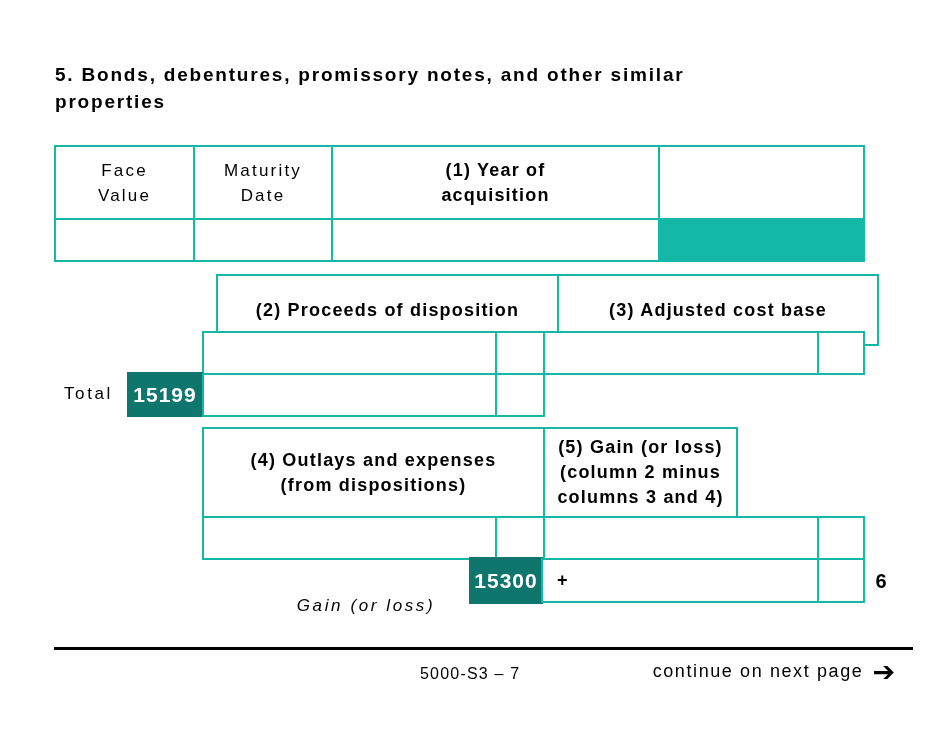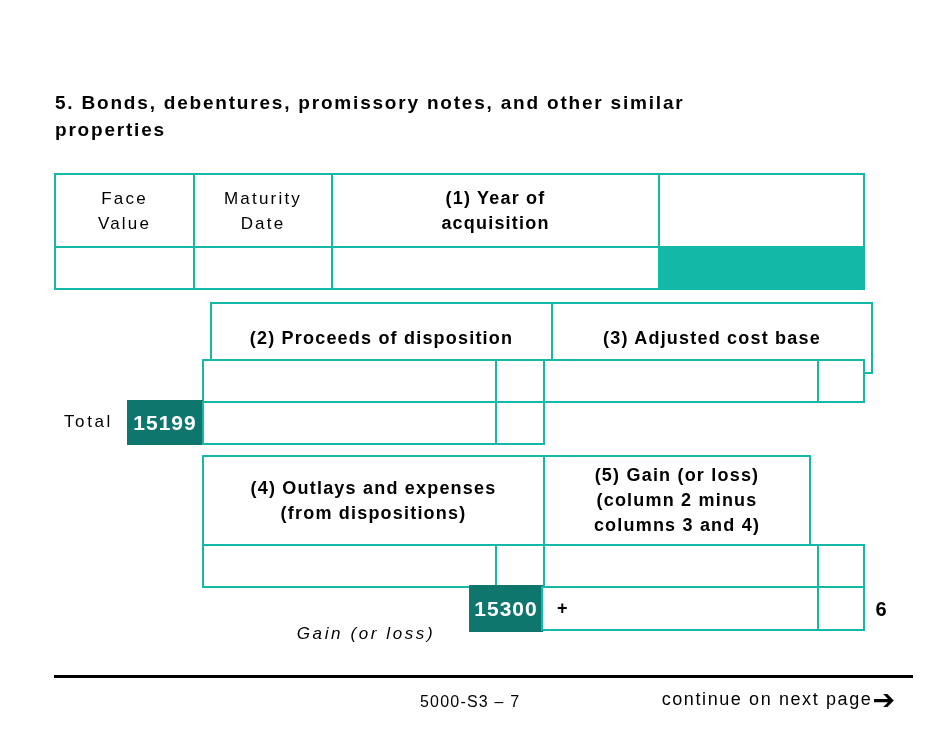--- a/index.html
+++ b/index.html
@@ -2,65 +2,65 @@
 <html><head>
 <meta charset="utf-8">
 <style>
   * { margin: 0; padding: 0; box-sizing: border-box; }
   html, body { background: #ffffff; }
   body {
     width: 950px; height: 733px; position: relative; overflow: hidden;
     font-family: "Liberation Sans", "DejaVu Sans", sans-serif;
     color: #000;
   }
-  .abs { position: absolute; margin-top: 28px; }
+  .abs { position: absolute; }
 
   .page-title {
     left: 55px; top: 61px; width: 790px;
     font-size: 19px; font-weight: bold; letter-spacing: 1.8px;
     line-height: 27px; white-space: pre-line;
   }
 
   
   .grid {
     display: grid; background: #14b8a6; padding: 2px; gap: 2px;
   }
   .cell {
     background: #fff; display: flex; align-items: center; justify-content: center;
     text-align: center; white-space: pre-line;
   }
   .hdr   { font-size: 17px; letter-spacing: 2.2px; line-height: 25px; }
   .hdr-b { font-size: 18px; font-weight: bold; letter-spacing: 1.2px; line-height: 25px; }
 
   .t1 { left: 54px;  top: 145px; width: 811px; grid-template-columns: 137px 136px 325px 1fr; grid-template-rows: 71px 40px; }
-  .tA { left: 210px; top: 274px; width: 663px; height: 72px;  grid-template-columns: 339px 1fr; }
+  .tA { left: 216px; top: 274px; width: 663px; height: 72px;  grid-template-columns: 339px 1fr; }
   .tB { left: 202px; top: 331px; width: 663px; height: 44px;  grid-template-columns: 291px 46px 272px 1fr; }
   .tC { left: 202px; top: 373px; width: 343px; height: 44px;  grid-template-columns: 291px 1fr; }
-  .tD { left: 202px; top: 427px; width: 609px; height: 91px;  grid-template-columns: 339px 1fr; }
+  .tD { left: 202px; top: 427px; width: 536px; height: 91px;  grid-template-columns: 339px 1fr; }
   .tE { left: 202px; top: 516px; width: 663px; height: 44px;  grid-template-columns: 291px 46px 272px 1fr; }
   .tF { left: 541px; top: 558px; width: 324px; height: 45px;  grid-template-columns: 274px 1fr; }
 
   .side-label {
     font-size: 17px; letter-spacing: 2.6px;
   }
   .code-box {
     background: #0f766e; color: #fff; display: flex; align-items: center; justify-content: center;
     font-weight: bold; font-size: 21px; letter-spacing: 1px;
   }
   .code-15199 { left: 127px; top: 372px; width: 76px; height: 45px; }
   .code-15300 { left: 469px; top: 557px; width: 74px; height: 47px; text-align: right; }
   .total-label { left: 64px; top: 384px; }
   .gain-label  { left: 275px; top: 596px; width: 182px; display: block; text-align: center; font-style: italic; }
   .plus-cell { justify-content: flex-start; padding-left: 14px; font-size: 18px; font-weight: bold; }
   .line-ref { left: 870px; top: 570px; width: 22px; text-align: center; font-size: 20px; font-weight: bold; }
 
   .footer-rule { left: 54px; top: 647px; width: 859px; height: 3px; background: #000; }
   .footer-code { left: 420px; top: 665px; font-size: 16px; letter-spacing: 1.2px; }
   .footer-continue {
-    top: 658px; right: 55px; display: flex; align-items: center;  text-align: right;
+    top: 658px; right: 55px; display: flex; align-items: center; gap: 9px; text-align: right;
   }
   .footer-continue .txt { font-size: 18px; letter-spacing: 1.6px; }
   .footer-continue .arrow { font-size: 27px; font-weight: bold; line-height: 1; font-family: "DejaVu Sans", sans-serif; }
 </style>
 </head>
 <body>
 
 <div class="abs page-title">5. Bonds, debentures, promissory notes, and other similar
 properties</div>
 

